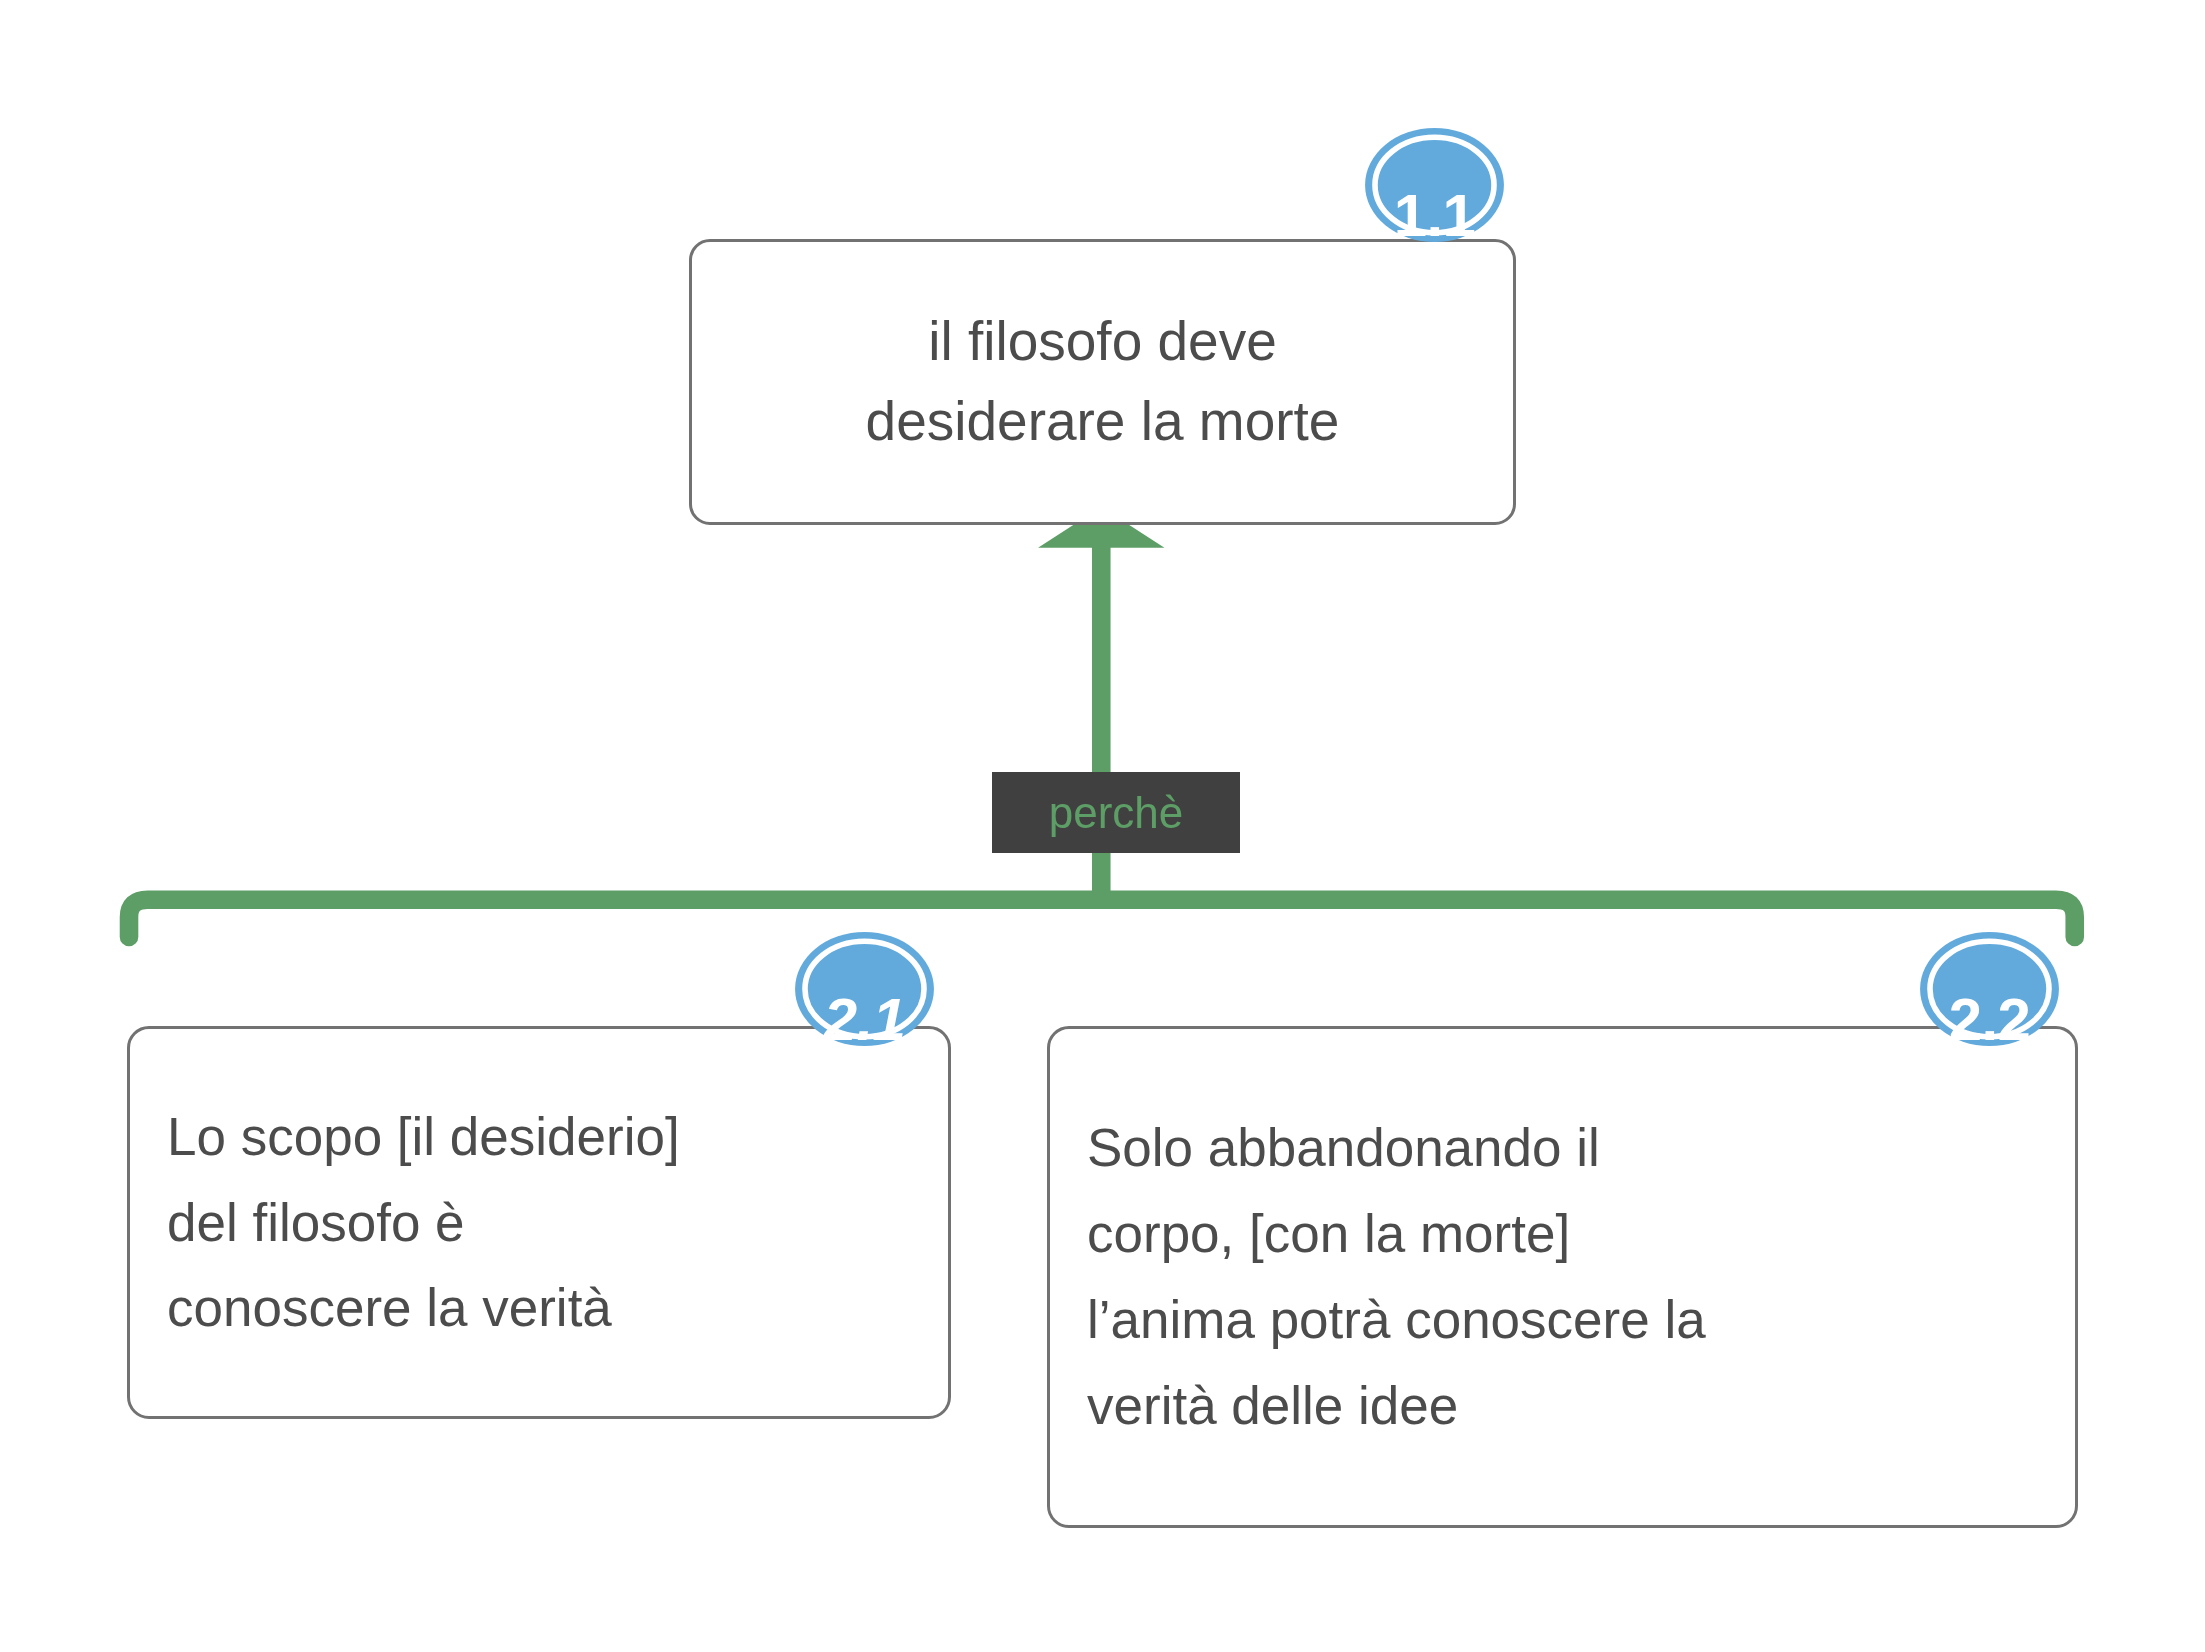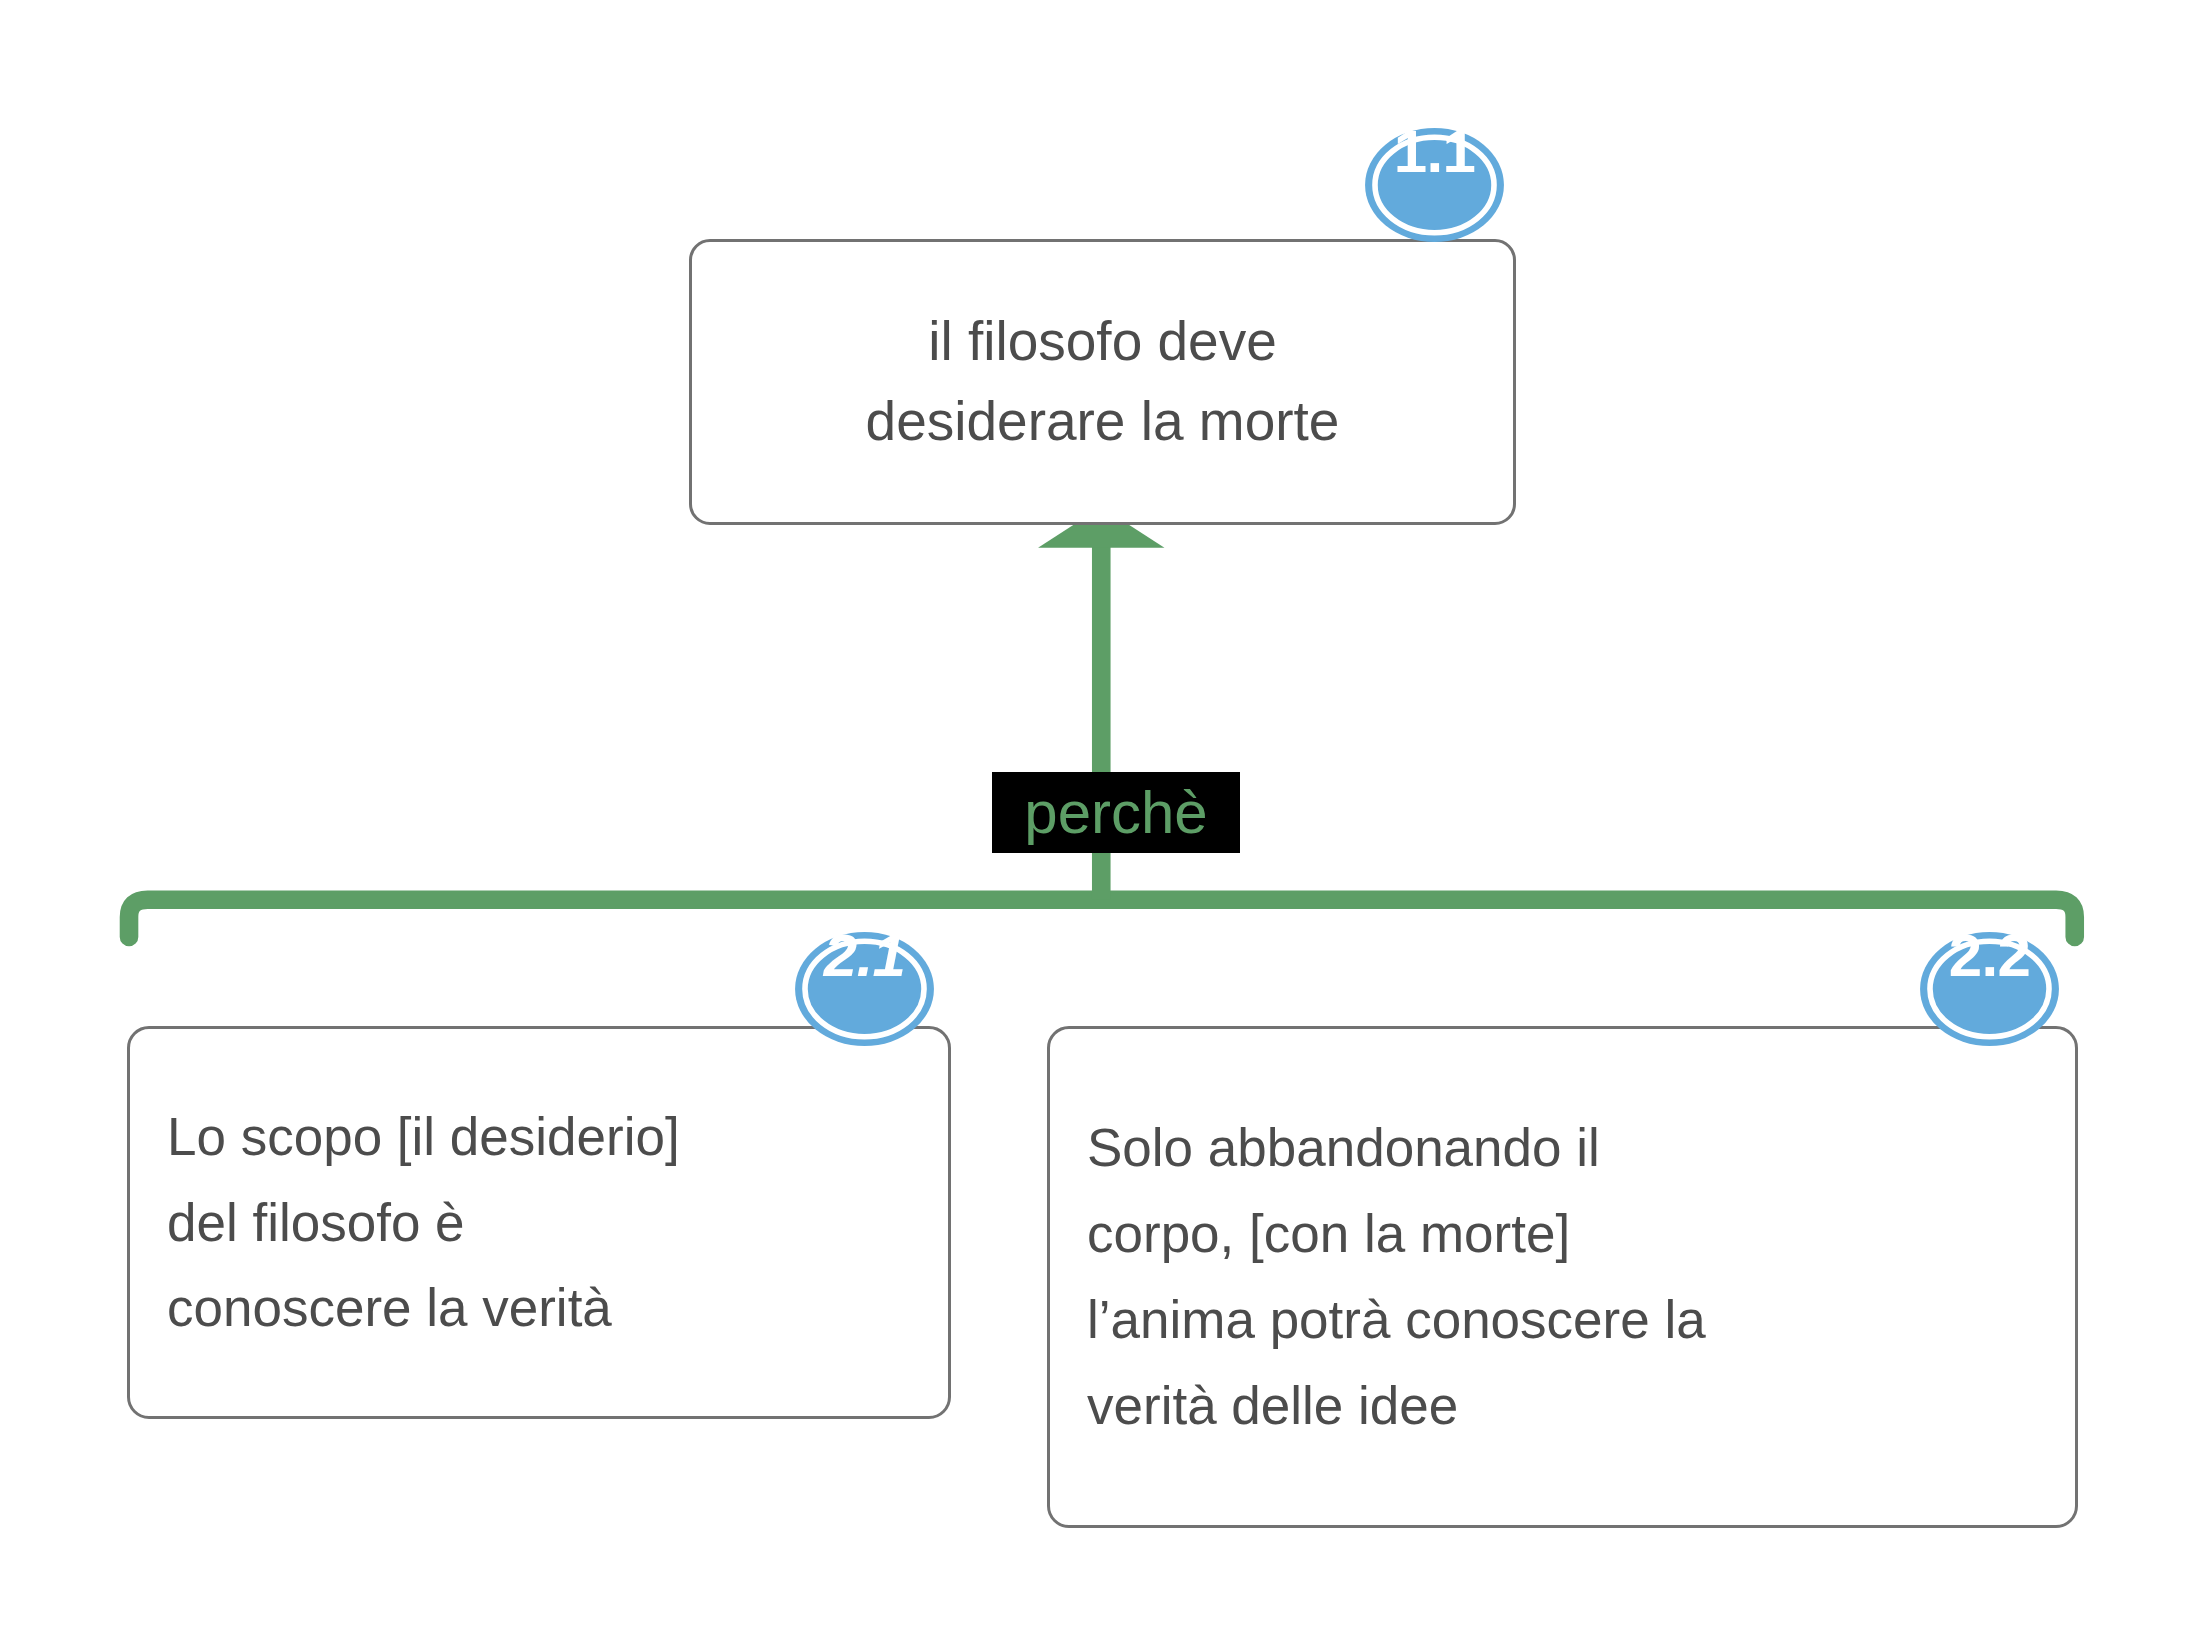--- a/index.html
+++ b/index.html
@@ -87,21 +87,21 @@
     line-height: 1.62;
     padding: 0 37px;
   }
   
   .badge {
     position: absolute;
     z-index: 5;
     width: 149px;
     height: 124px;
     display: flex;
-    align-items: flex-start;
+    align-items: flex-end;
     justify-content: center;
   }
   .badge .badge-shape {
     position: absolute;
     left: 0;
     top: 0;
     width: 100%;
     height: 100%;
   }
   .badge .badge-label {
@@ -120,24 +120,24 @@
   #badge-2-2 { left: 1915px; top: 927px; }
 
   
   #edge-label-perche {
     position: absolute;
     z-index: 4;
     left: 992px;
     top: 772px;
     width: 248px;
     height: 81px;
-    background: #000000;
+    background: #404040;
     color: #5d9e66;
     font-family: "Liberation Sans", sans-serif;
-    font-size: 60px;
+    font-size: 44px;
     line-height: 81px;
     text-align: center;
     white-space: nowrap;
   }
 </style>
 </head>
 <body>
 
 <div id="canvas">
 

